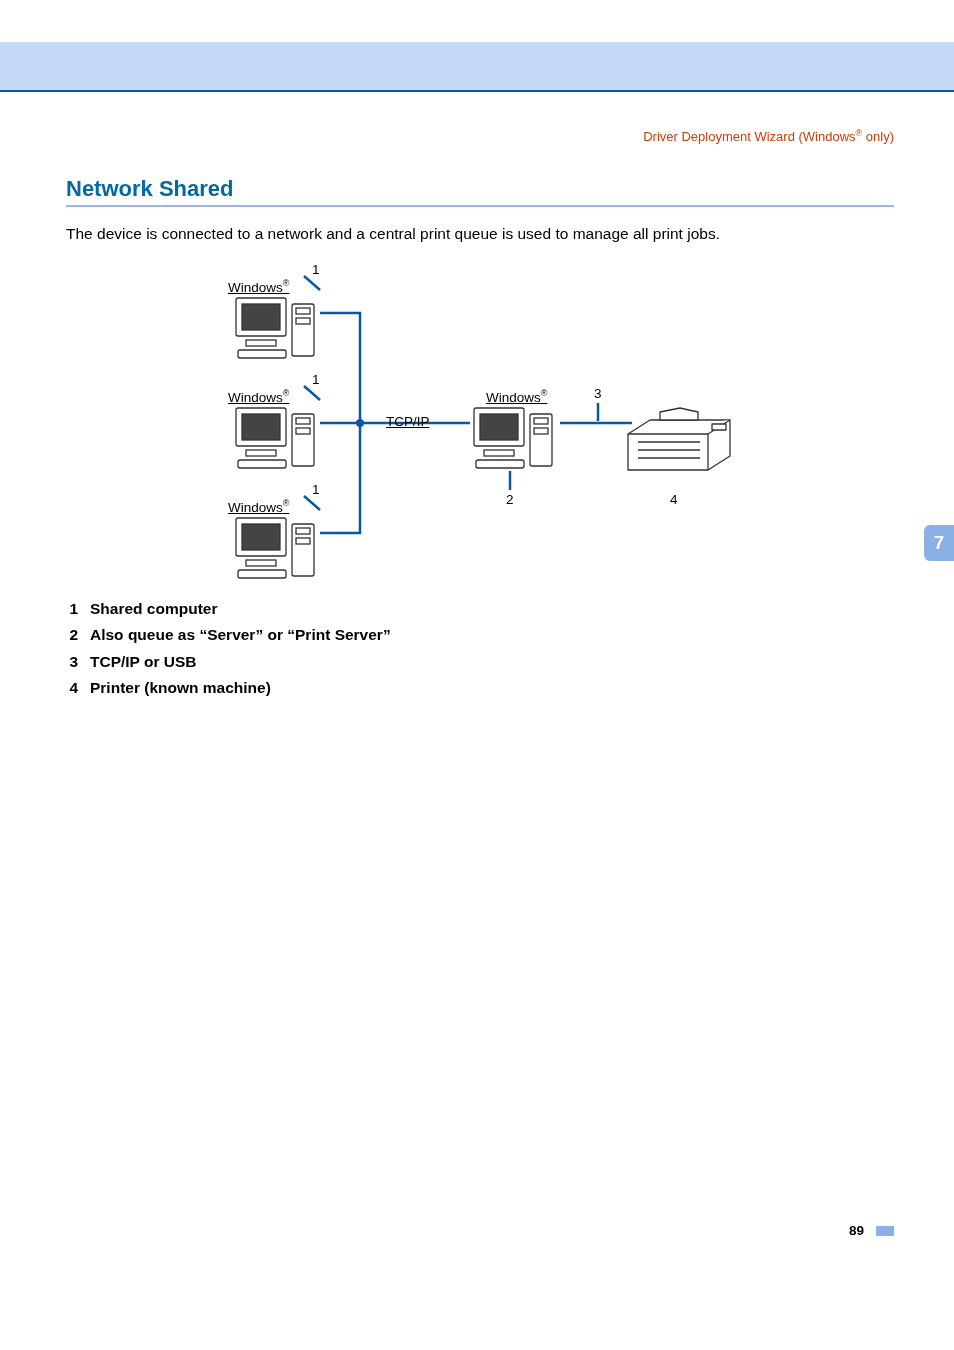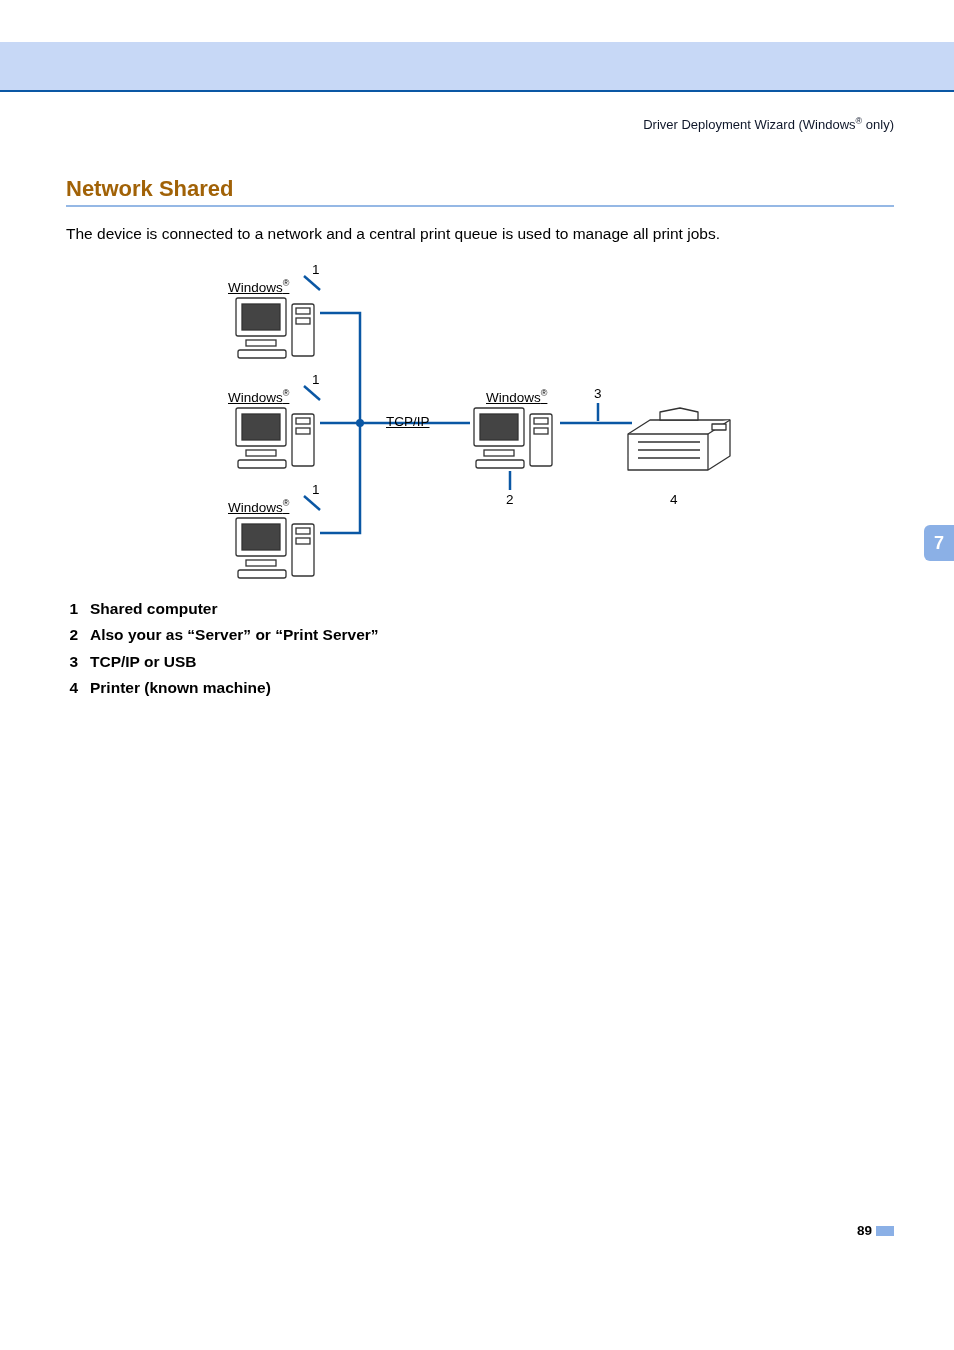--- a/index.html
+++ b/index.html
@@ -4,24 +4,24 @@
 <style>
   * { box-sizing: border-box; margin: 0; padding: 0; }
   html, body { width: 954px; height: 1350px; background: #fff; font-family: Arial, Helvetica, sans-serif; color: #000; }
   .page { position: relative; width: 954px; height: 1350px; }
 
   
   .band-top { position: absolute; left: 0; right: 0; top: 0; height: 42px; background: #fff; }
   .band-blue { position: absolute; left: 0; right: 0; top: 42px; height: 48px; background: #c7d8f6; }
   .band-rule { position: absolute; left: 0; right: 0; top: 90px; height: 2px; background: #0a57a4; }
 
-  .header-label { position: absolute; top: 116px; right: 60px; font-size: 13px; color: #0f172a; }
+  .header-label { position: absolute; top: 128px; right: 60px; font-size: 13px; color: #c2410c; }
   .header-label sup { font-size: 9px; }
 
-  .section-title { position: absolute; left: 66px; top: 176px; font-size: 22px; font-weight: bold; color: #a16207; }
+  .section-title { position: absolute; left: 66px; top: 176px; font-size: 22px; font-weight: bold; color: #0369a1; }
   .section-rule { position: absolute; left: 66px; right: 60px; top: 205px; height: 2px; background: #95b8e5; }
 
   .intro { position: absolute; left: 66px; right: 52px; top: 222px; font-size: 15.5px; line-height: 1.5; }
 
   
   .diagram { position: absolute; left: 210px; top: 258px; width: 532px; height: 326px; }
 
   
   .net { stroke: #0a57a4; stroke-width: 2.5; fill: none; }
   .junction { fill: #0a57a4; }
@@ -35,21 +35,21 @@
 
   
   .legend { position: absolute; left: 66px; top: 596px; font-size: 15.5px; font-weight: bold; line-height: 1.7; }
   .legend .row { display: flex; gap: 12px; }
   .legend .n { width: 12px; text-align: right; }
 
   
   .sidetab { position: absolute; right: 0; top: 525px; width: 30px; height: 36px; background: #8bb0e6; border-radius: 6px 0 0 6px; color: #fff; font-size: 18px; font-weight: bold; display: flex; align-items: center; justify-content: center; }
 
   
-  .pgnum { position: absolute; right: 60px; bottom: 112px; font-size: 13.5px; font-weight: bold; display: flex; align-items: center; gap: 4px; }
+  .pgnum { position: absolute; right: 60px; bottom: 112px; font-size: 13.5px; font-weight: bold; display: flex; align-items: center; gap: 12px; }
   .pgmark { width: 18px; height: 10px; background: #8bb0e6; display: inline-block; }
 </style>
 </head>
 <body>
 
 <div class="page">
   <div class="band-top"></div>
   <div class="band-blue"></div>
   <div class="band-rule"></div>
 
@@ -165,21 +165,21 @@
     </div>
   </div>
 
   <div class="legend">
     <div class="row">
         <span class="n">1</span>
         <span>Shared computer</span>
       </div>
     <div class="row">
         <span class="n">2</span>
-        <span>Also your as “Server” or “Print Server”</span>
+        <span>Also queue as “Server” or “Print Server”</span>
       </div>
     <div class="row">
         <span class="n">3</span>
         <span>TCP/IP or USB</span>
       </div>
     <div class="row">
         <span class="n">4</span>
         <span>Printer (known machine)</span>
       </div>
   </div>

